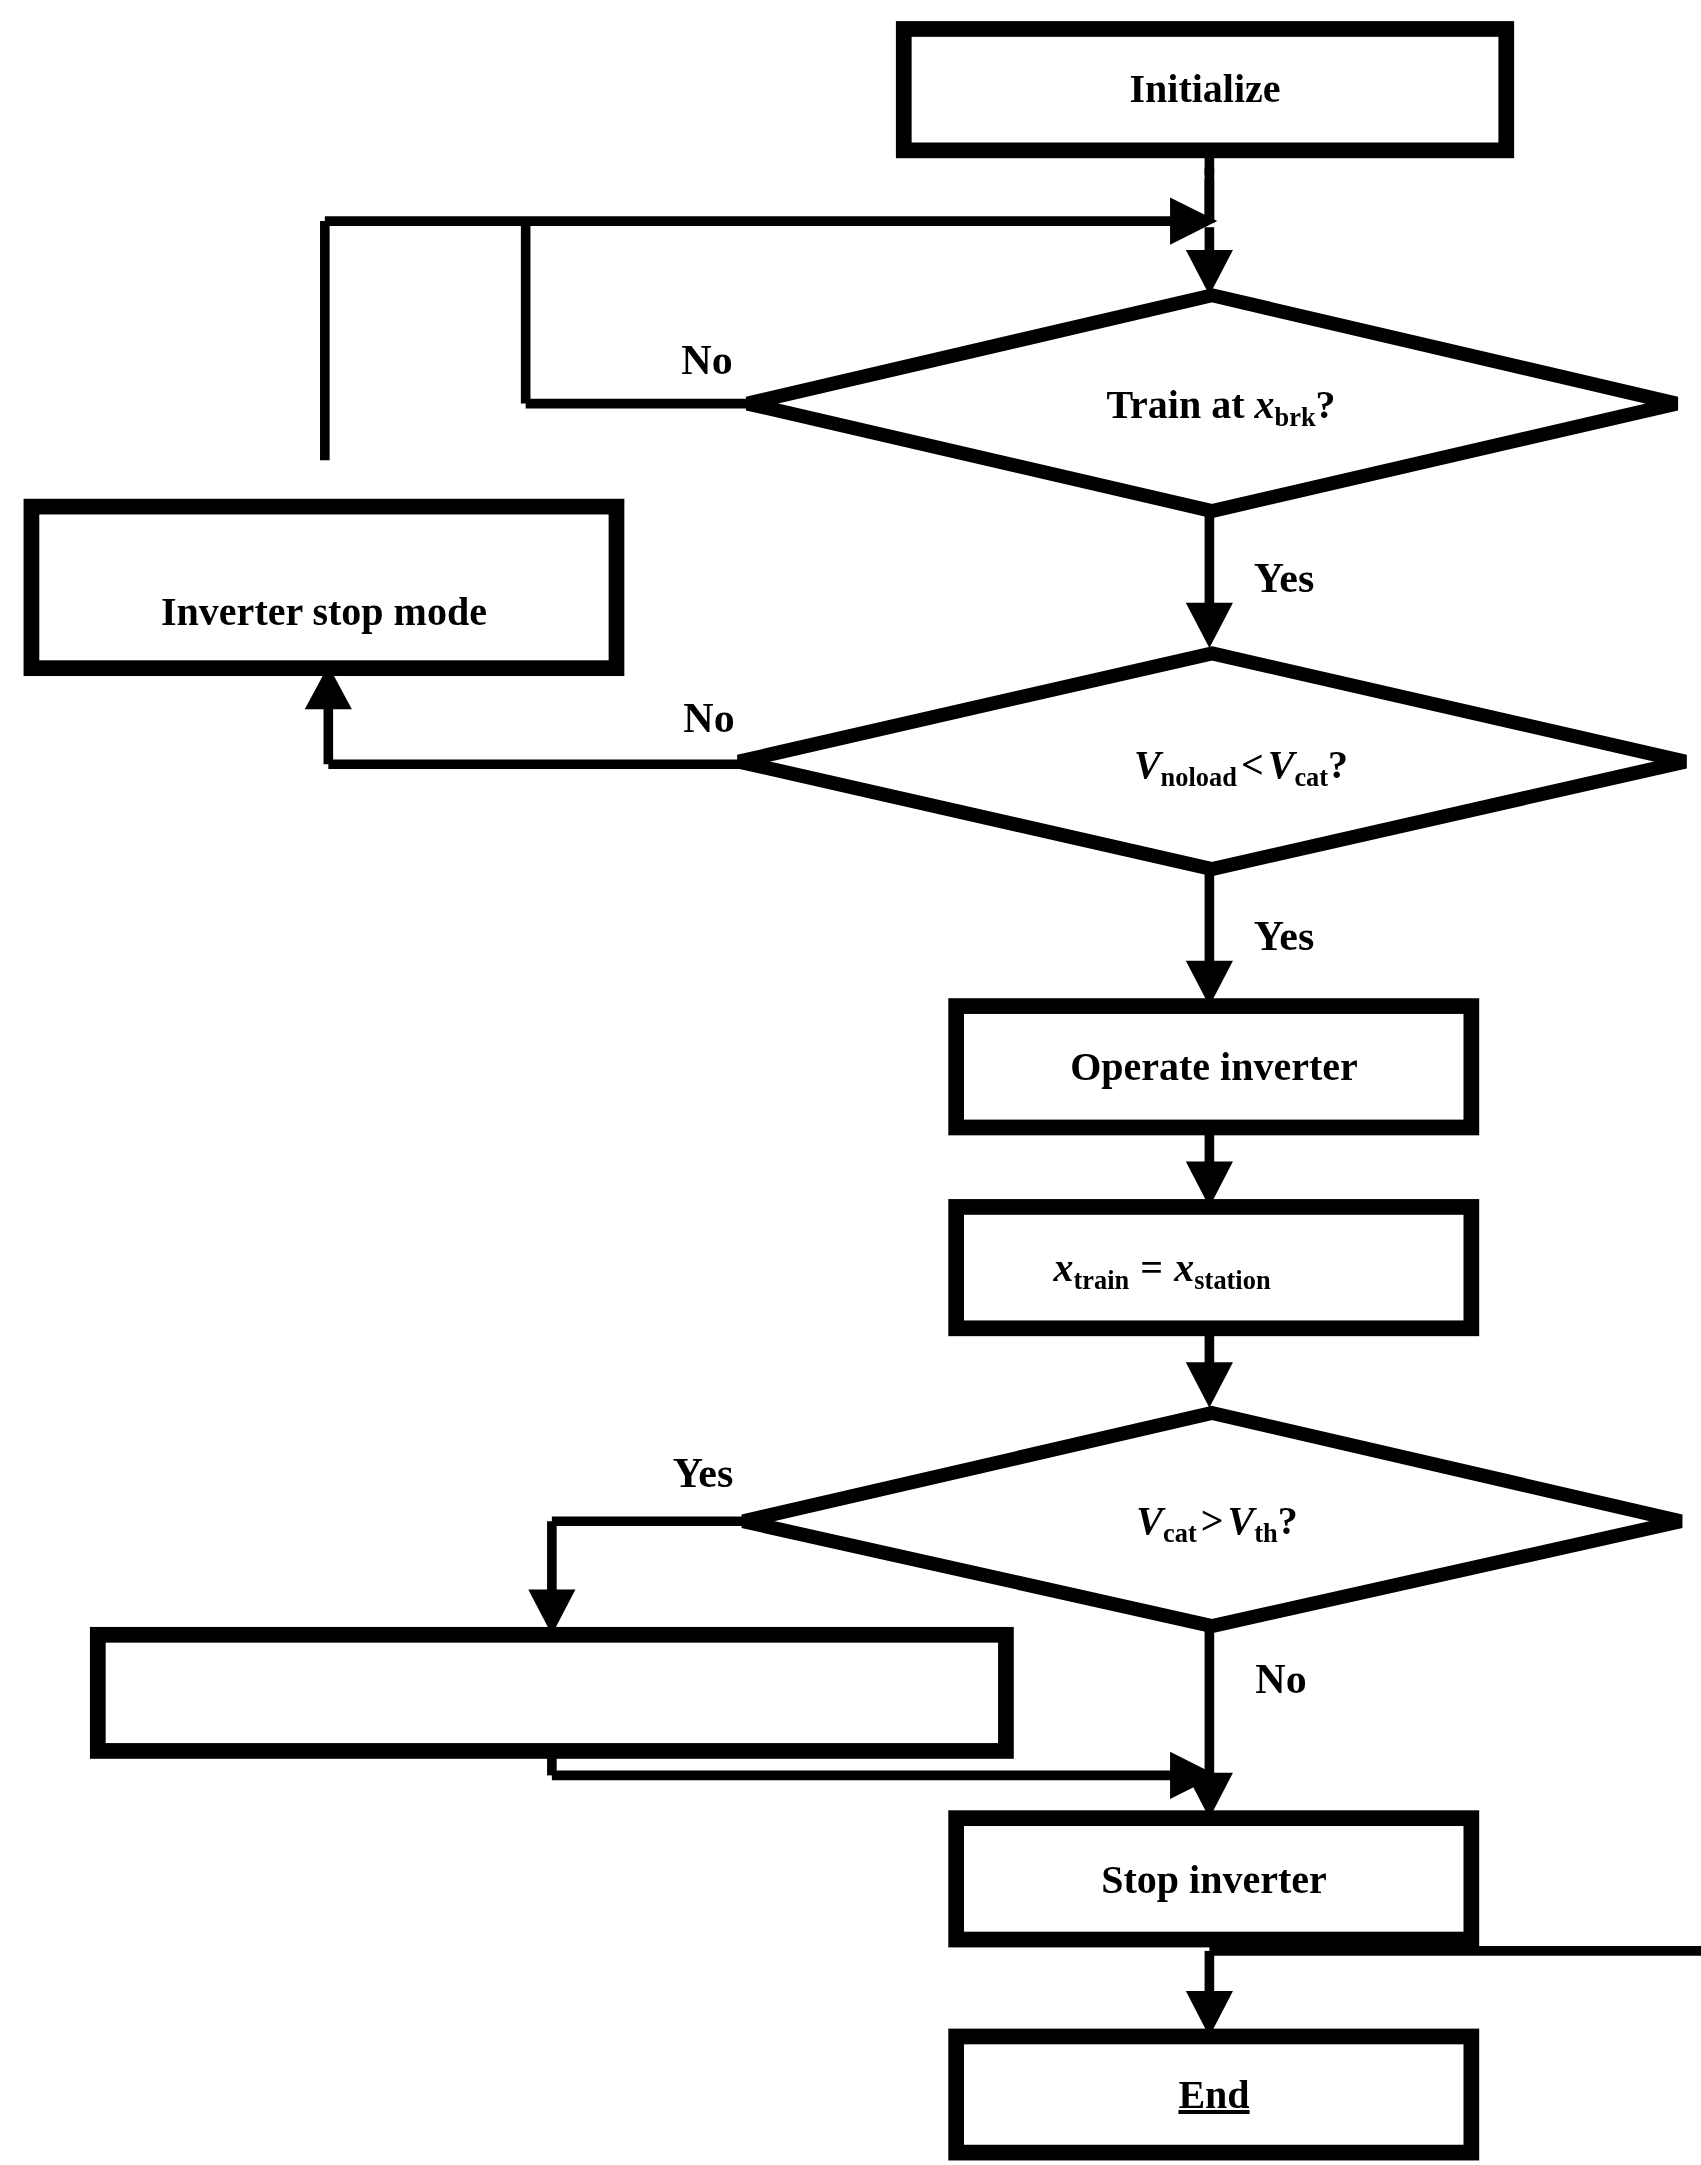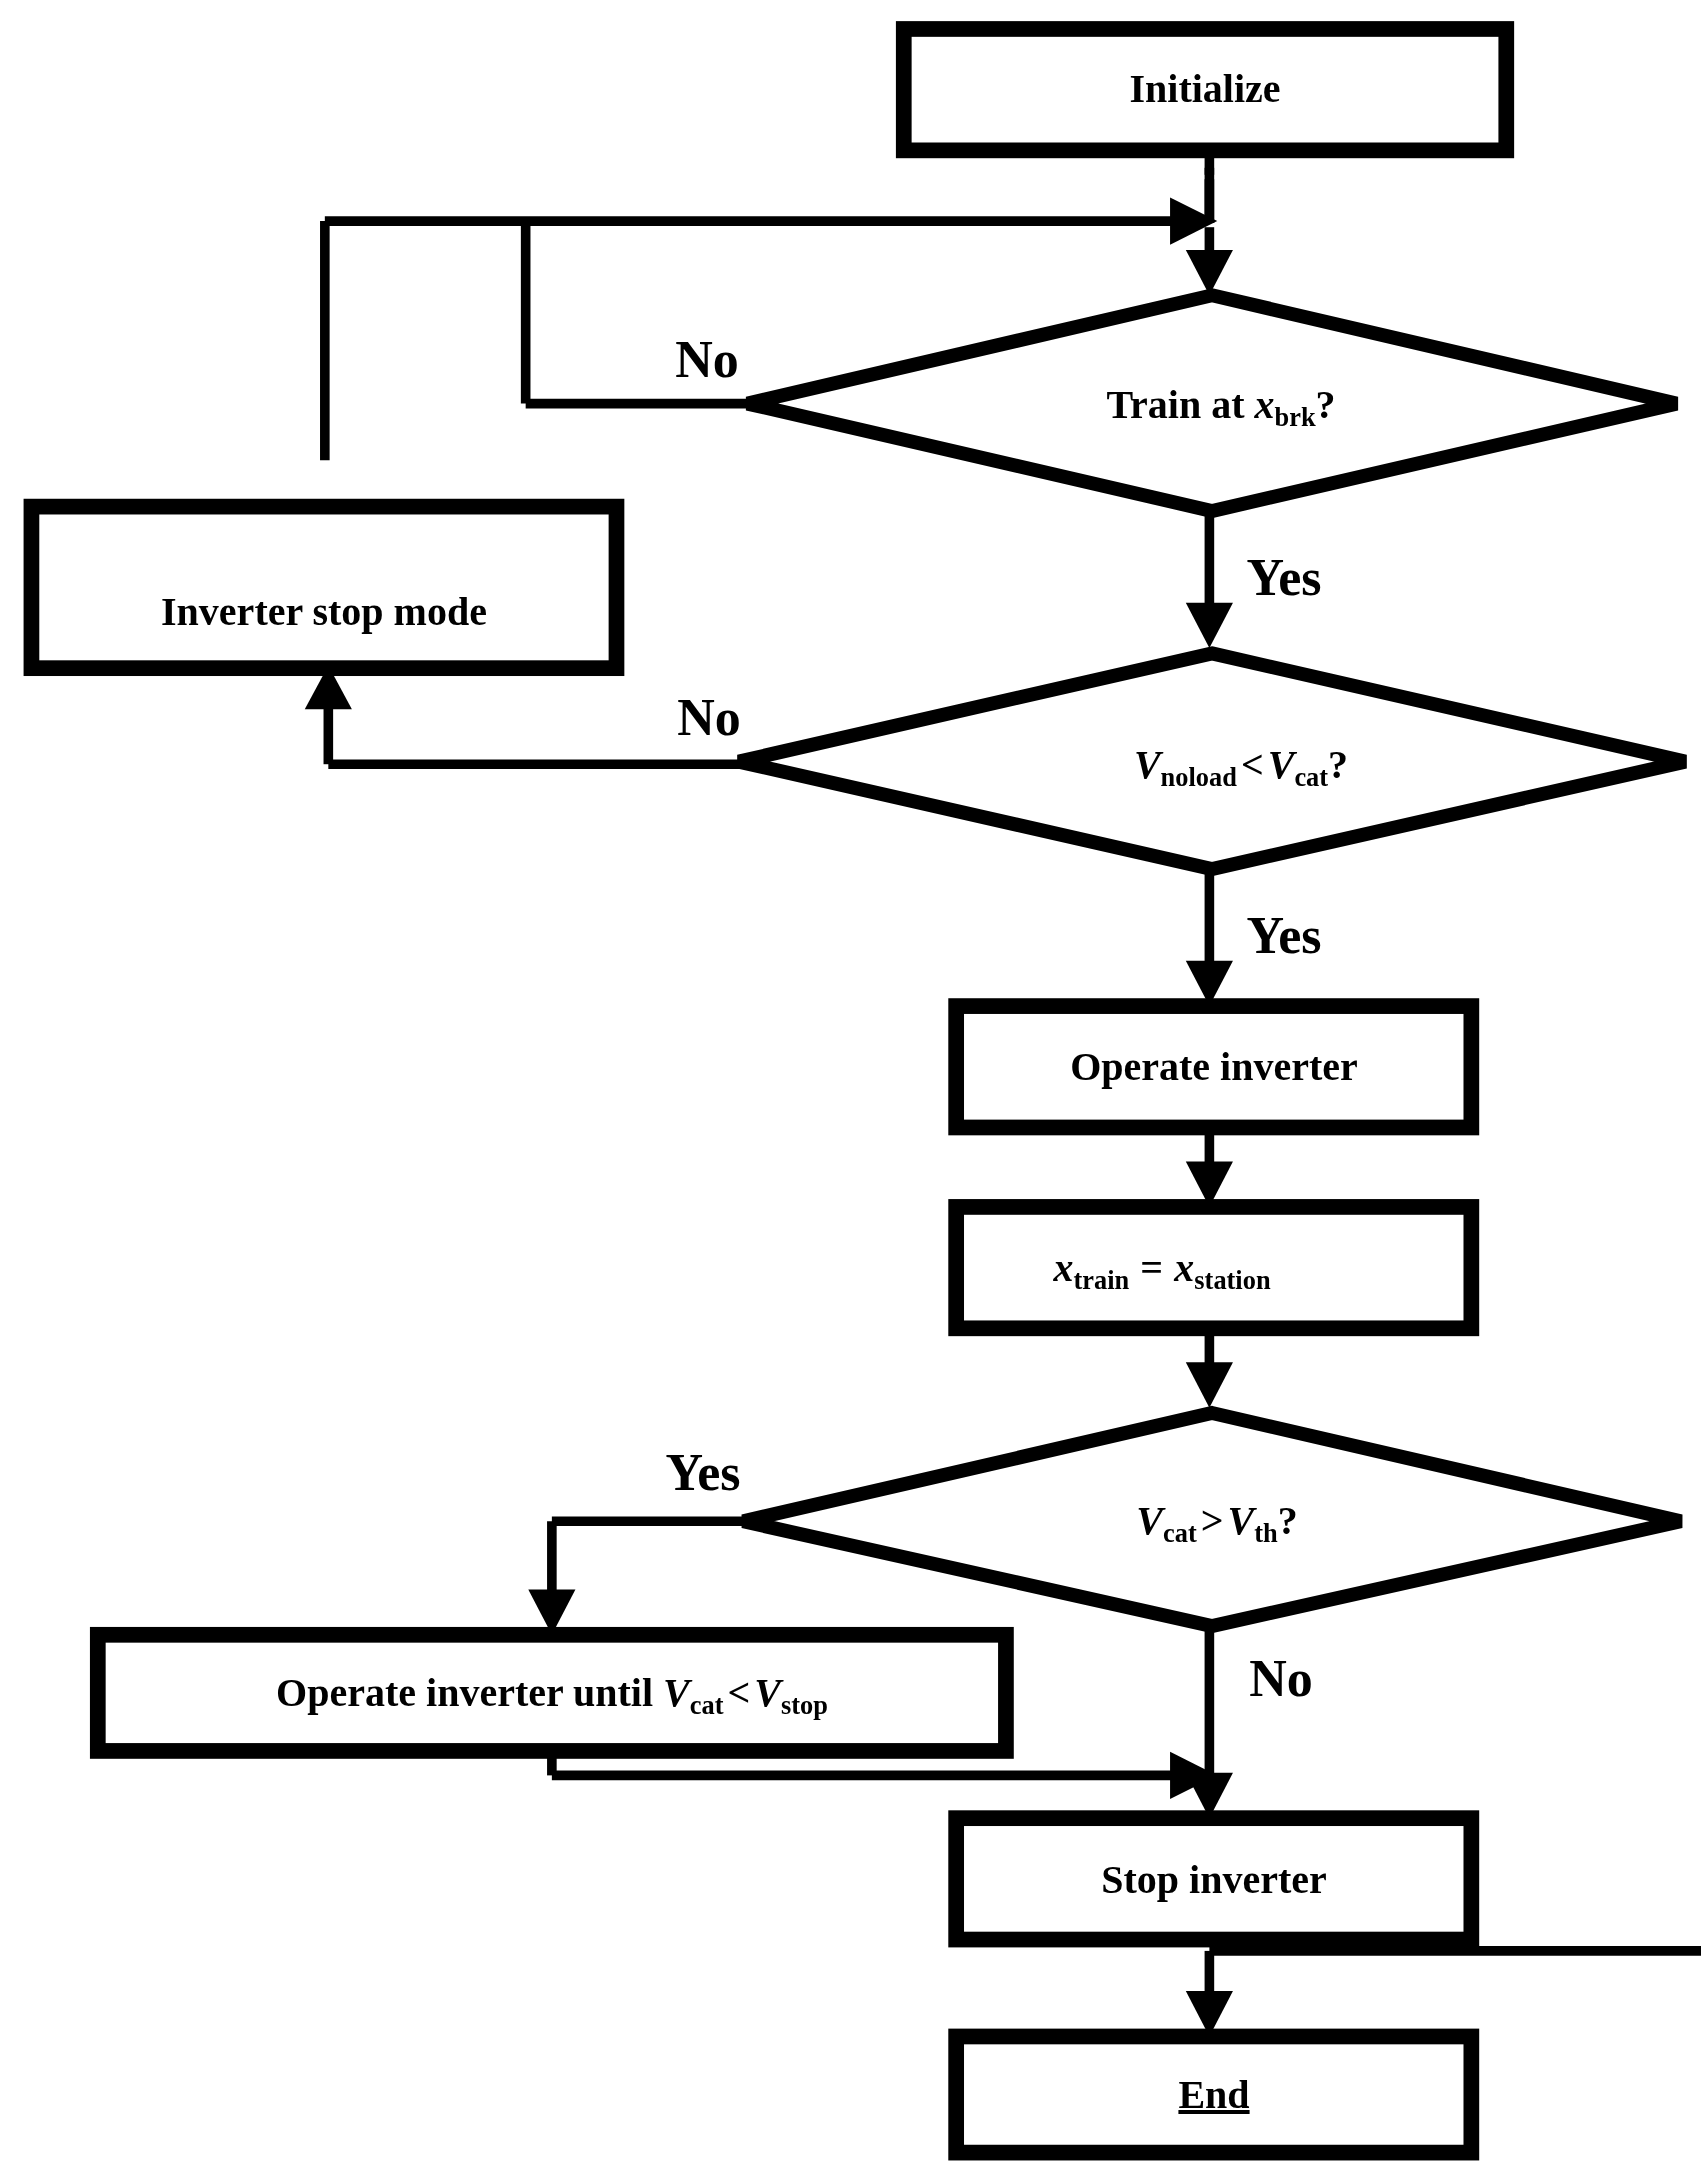--- a/index.html
+++ b/index.html
@@ -50,21 +50,21 @@
   }
   .node-label {
     font-weight: bold;
     font-size: 40px;
     text-align: center;
     transform: translate(-50%, -50%);
   }
   .node-label.two-line { line-height: 1.25; }
   .branch-label {
     font-weight: bold;
-    font-size: 52px;
+    font-size: 42px;
     transform: translate(-50%, -50%);
   }
   .math { font-style: italic; font-weight: bold; }
   sub {
     font-size: 0.66em;
     vertical-align: baseline;
     position: relative;
     top: 0.32em;
     font-weight: bold;
   }
@@ -178,21 +178,20 @@
   <div class="lbl node-label two-line" style="left:324px; top:587px;"><br><span>Inverter stop mode</span></div>
 
   <div class="lbl node-label" style="left:1221px; top:765px;margin-left:20px;"><span class="math">V</span><sub class="upright">noload</sub><span class="op">&lt;</span><span class="math">V</span><sub>cat</sub><span>?</span></div>
 
   <div class="lbl node-label" style="left:1214px; top:1067px;">Operate inverter</div>
 
   <div class="lbl node-label" style="left:1162px; top:1268px;"><span class="math">x</span><sub>train</sub><span class="op" style="padding:0 .28em;">=</span><span class="math">x</span><sub>station</sub></div>
 
   <div class="lbl node-label" style="left:1217px; top:1521px;"><span class="math">V</span><sub>cat</sub><span class="op">&gt;</span><span class="math">V</span><sub>th</sub><span>?</span></div>
 
-  <div class="lbl node-label" style="left:552px; top:1693px;"><span>Operate inverter until </span><span class="math">V</span><sub>cat</sub><span class="op">&lt;</span><span class="math">V</span><sub>stop</sub></div>
 
   <div class="lbl node-label" style="left:1214px; top:1880px;">Stop inverter</div>
 
   <div class="lbl node-label" style="left:1214px; top:2095px;text-decoration:underline;">End</div>
 
   <div class="lbl branch-label" style="left:707px; top:360px;">No</div>
   <div class="lbl branch-label" style="left:1284px; top:578px;">Yes</div>
   <div class="lbl branch-label" style="left:709px; top:718px;">No</div>
   <div class="lbl branch-label" style="left:1284px; top:936px;">Yes</div>
   <div class="lbl branch-label" style="left:703px; top:1473px;">Yes</div>

